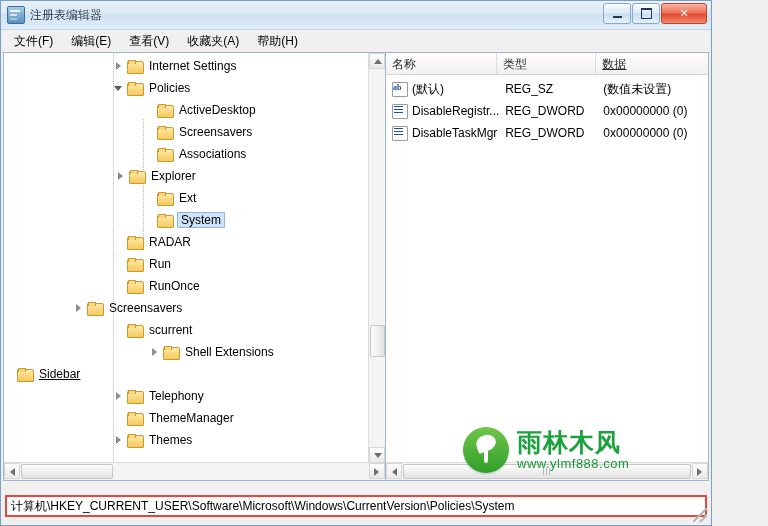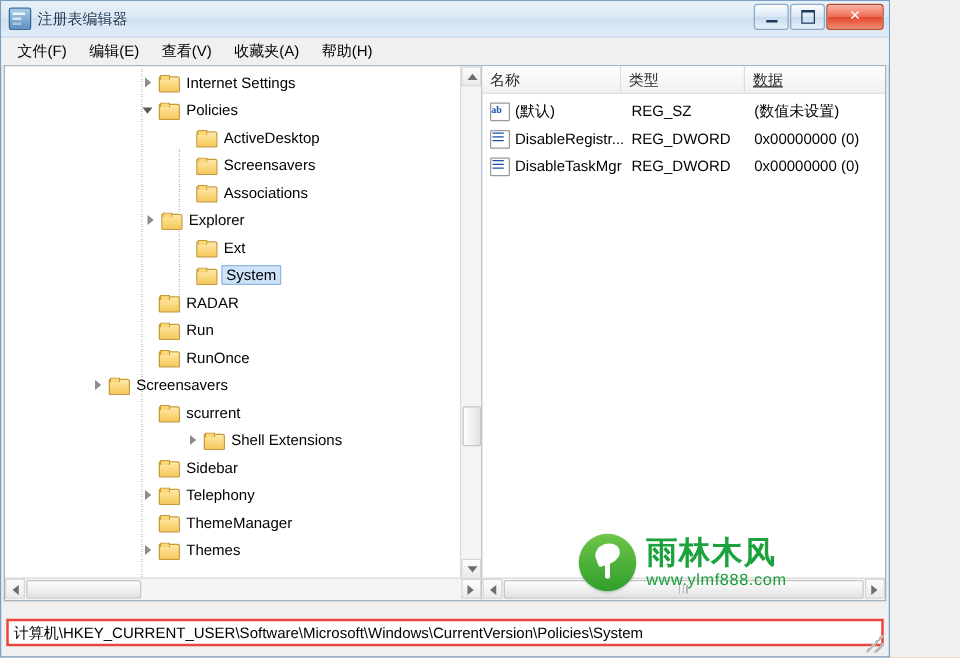--- a/index.html
+++ b/index.html
@@ -57,21 +57,21 @@
     height:22px;display:flex;align-items:center;
     background:#f0f0f0;padding-left:4px;
     border-bottom:1px solid #e3e3e3;
   }
   .menu-item{
     padding:3px 9px;font-size:12px;color:#000;
   }
   
   .content{
     position:absolute;left:2px;top:51px;right:2px;bottom:44px;
-    background:#fdba74;border:1px solid #9fb6cc;
+    background:#a3a3a3;border:1px solid #9fb6cc;
     display:flex;
   }
   .left-pane{
     position:relative;width:381px;flex:0 0 381px;background:#fff;overflow:hidden;
     border-right:1px solid #9fb6cc;
   }
   .tree{
     position:absolute;left:0;top:0;right:16px;bottom:17px;overflow:hidden;
     padding-top:2px;
   }
@@ -327,21 +327,21 @@
           <div class="tnode" style="padding-left: 110px;">
             <span class="expander"></span>
             <span class="folder"></span>
             <span class="tlabel">scurrent</span>
           </div>
           <div class="tnode" style="padding-left: 110px; margin-left: 36px;">
             <span class="expander has"></span>
             <span class="folder"></span>
             <span class="tlabel">Shell Extensions</span>
           </div>
-          <div class="tnode" style="padding-left: 110px;">
+          <div class="tnode" style=" text-decoration: underline;">
             <span class="expander"></span>
             <span class="folder"></span>
             <span class="tlabel">Sidebar</span>
           </div>
           <div class="tnode" style="padding-left: 110px;">
             <span class="expander has"></span>
             <span class="folder"></span>
             <span class="tlabel">Telephony</span>
           </div>
           <div class="tnode" style="padding-left: 110px;">

